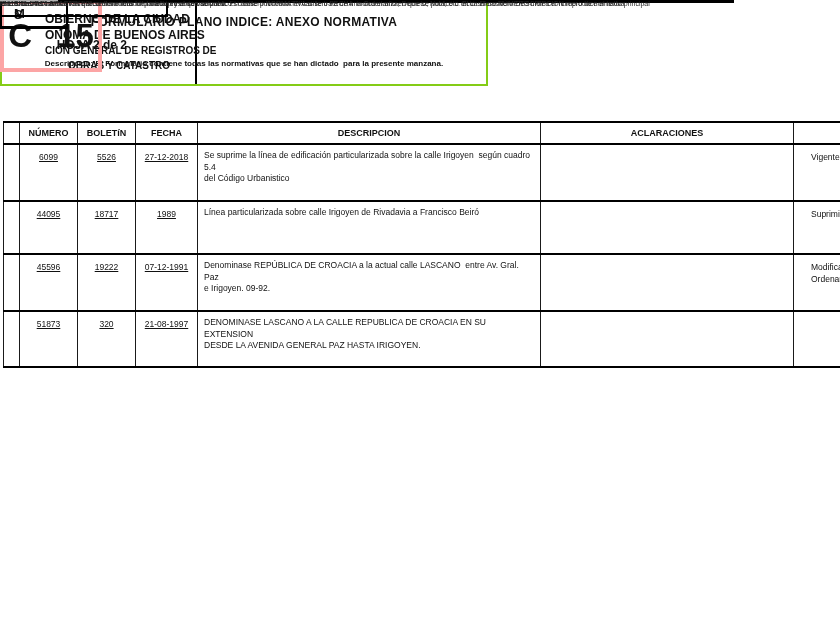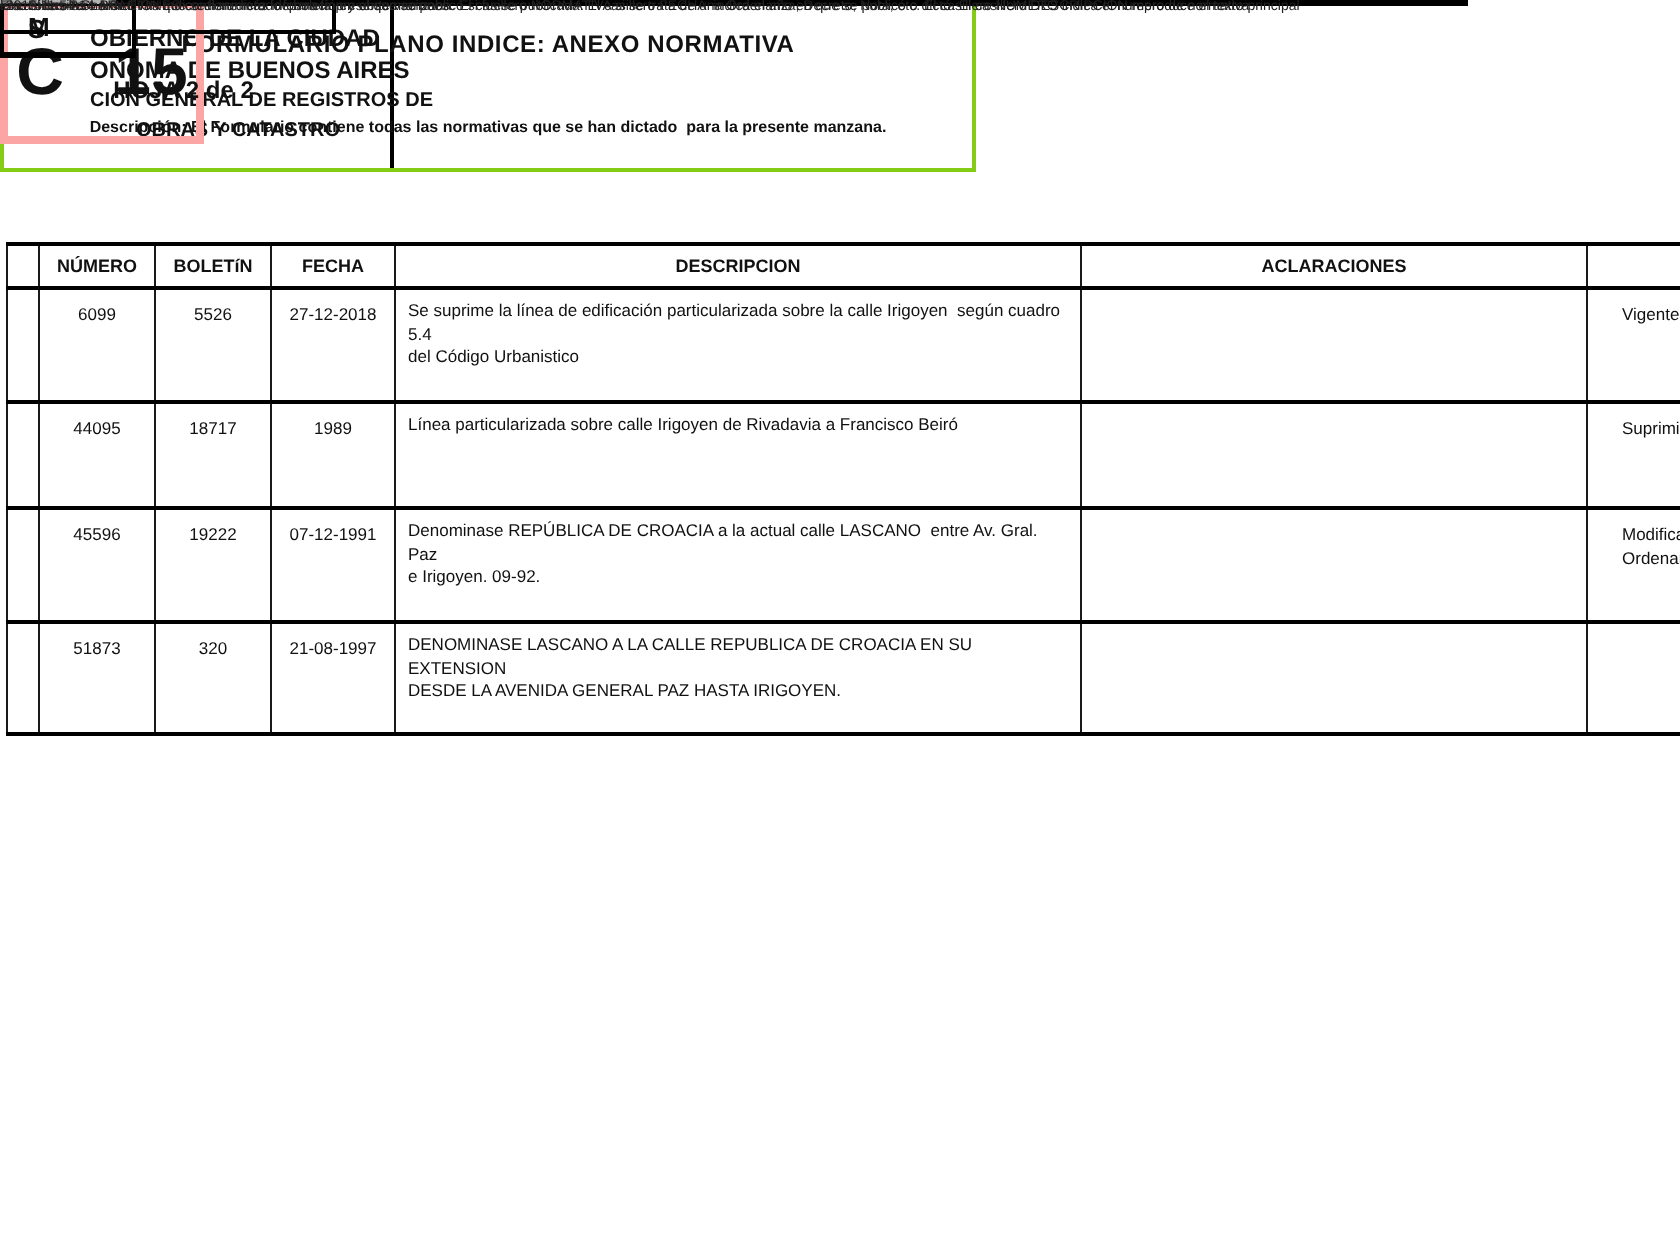--- a/index.html
+++ b/index.html
@@ -53,21 +53,21 @@
   table.norma th, table.norma td {
     border-left:1px solid #1a1a1a; border-right:1px solid #1a1a1a;
     border-top:2px solid #000; border-bottom:2px solid #000;
     overflow:hidden;
   }
   table.norma th {
     font-size:9px; font-weight:bold; text-align:center; vertical-align:middle;
     white-space:nowrap;
   }
   table.norma td { font-size:8.5px; vertical-align:top; }
-  td.c-num { text-align:center; padding-top:7px; }
+  td.c-num { text-align:center; padding-top:7px;text-decoration:underline; }
   td.c-desc { text-align:left; padding:5px 5px 0 6px; font-size:8px;
               line-height:11.5px; white-space:pre-wrap; }
   td.c-estado { padding-top:7px; padding-left:17px; font-size:8px;
               line-height:11.5px; white-space:pre-line; }
 
   
   .sep-dark  { left:0;   top:547; width:734px; height:3px; background:#000; }
   .sep-light { left:734; top:548; width:58px;  height:2px; background:#b3b3b3; }
   .f-line { font-size:7px; white-space:pre; color:#222; }
   .f1 { left:0;  top:556; }

